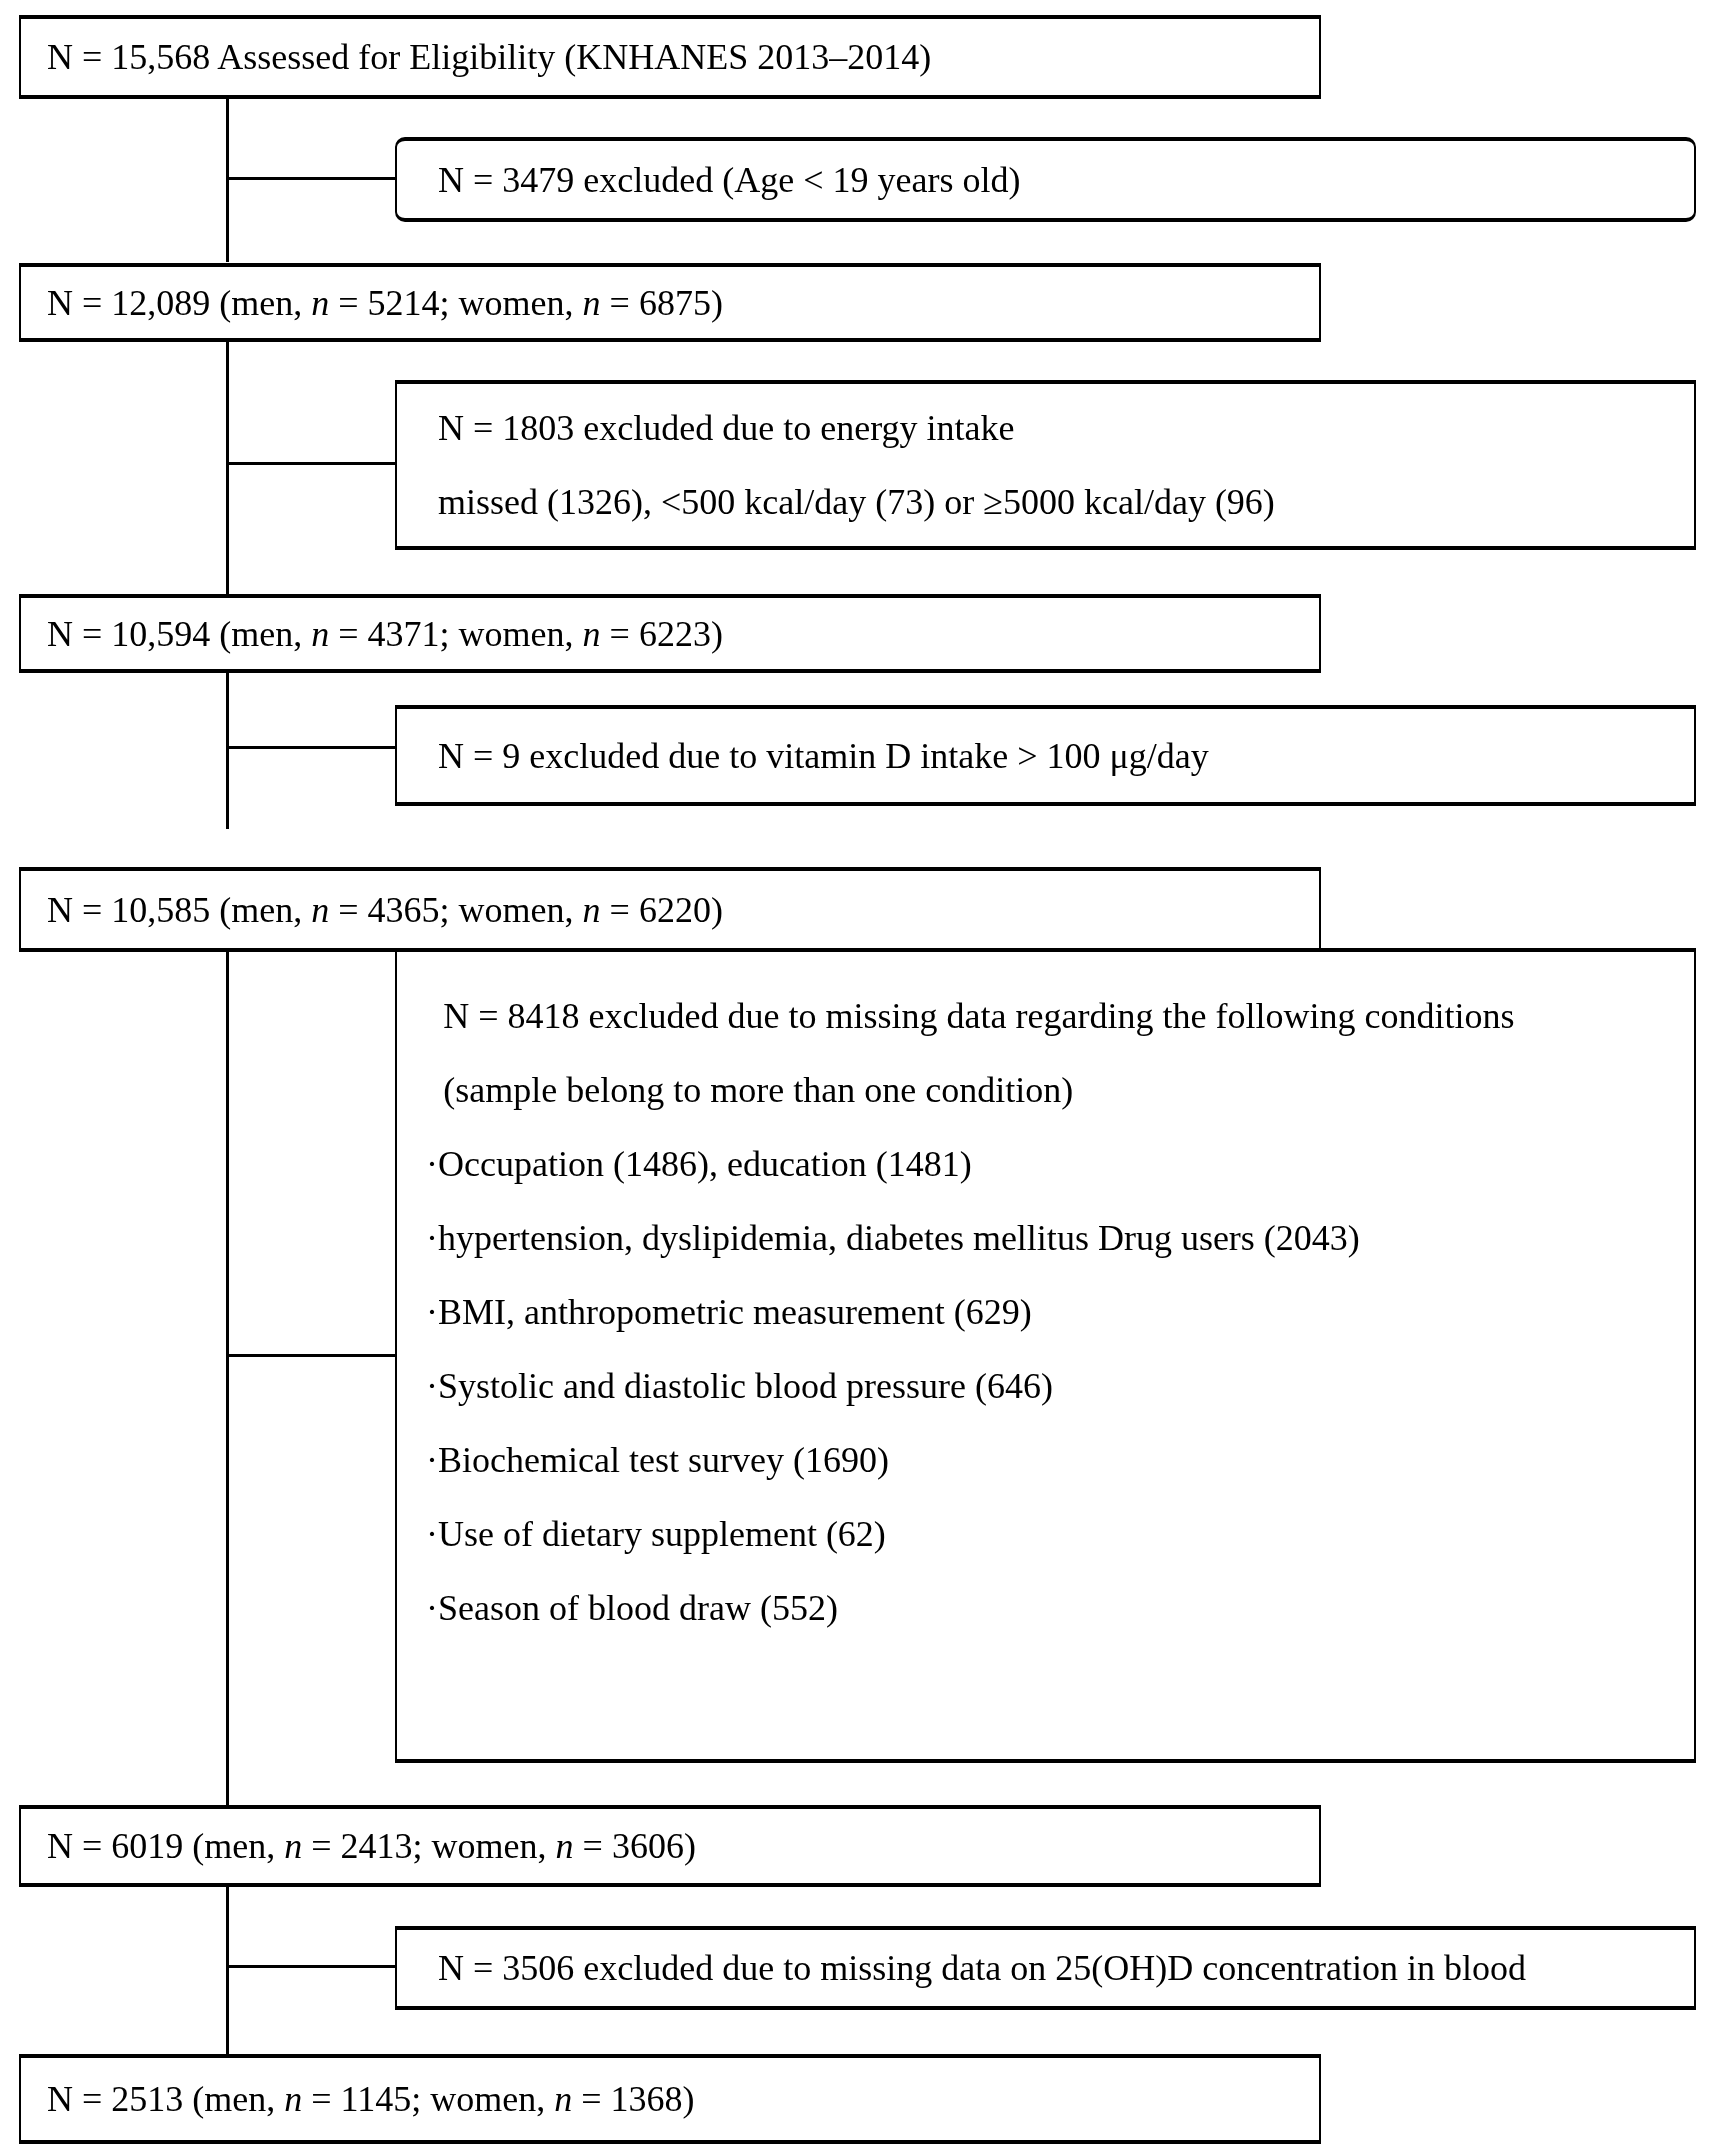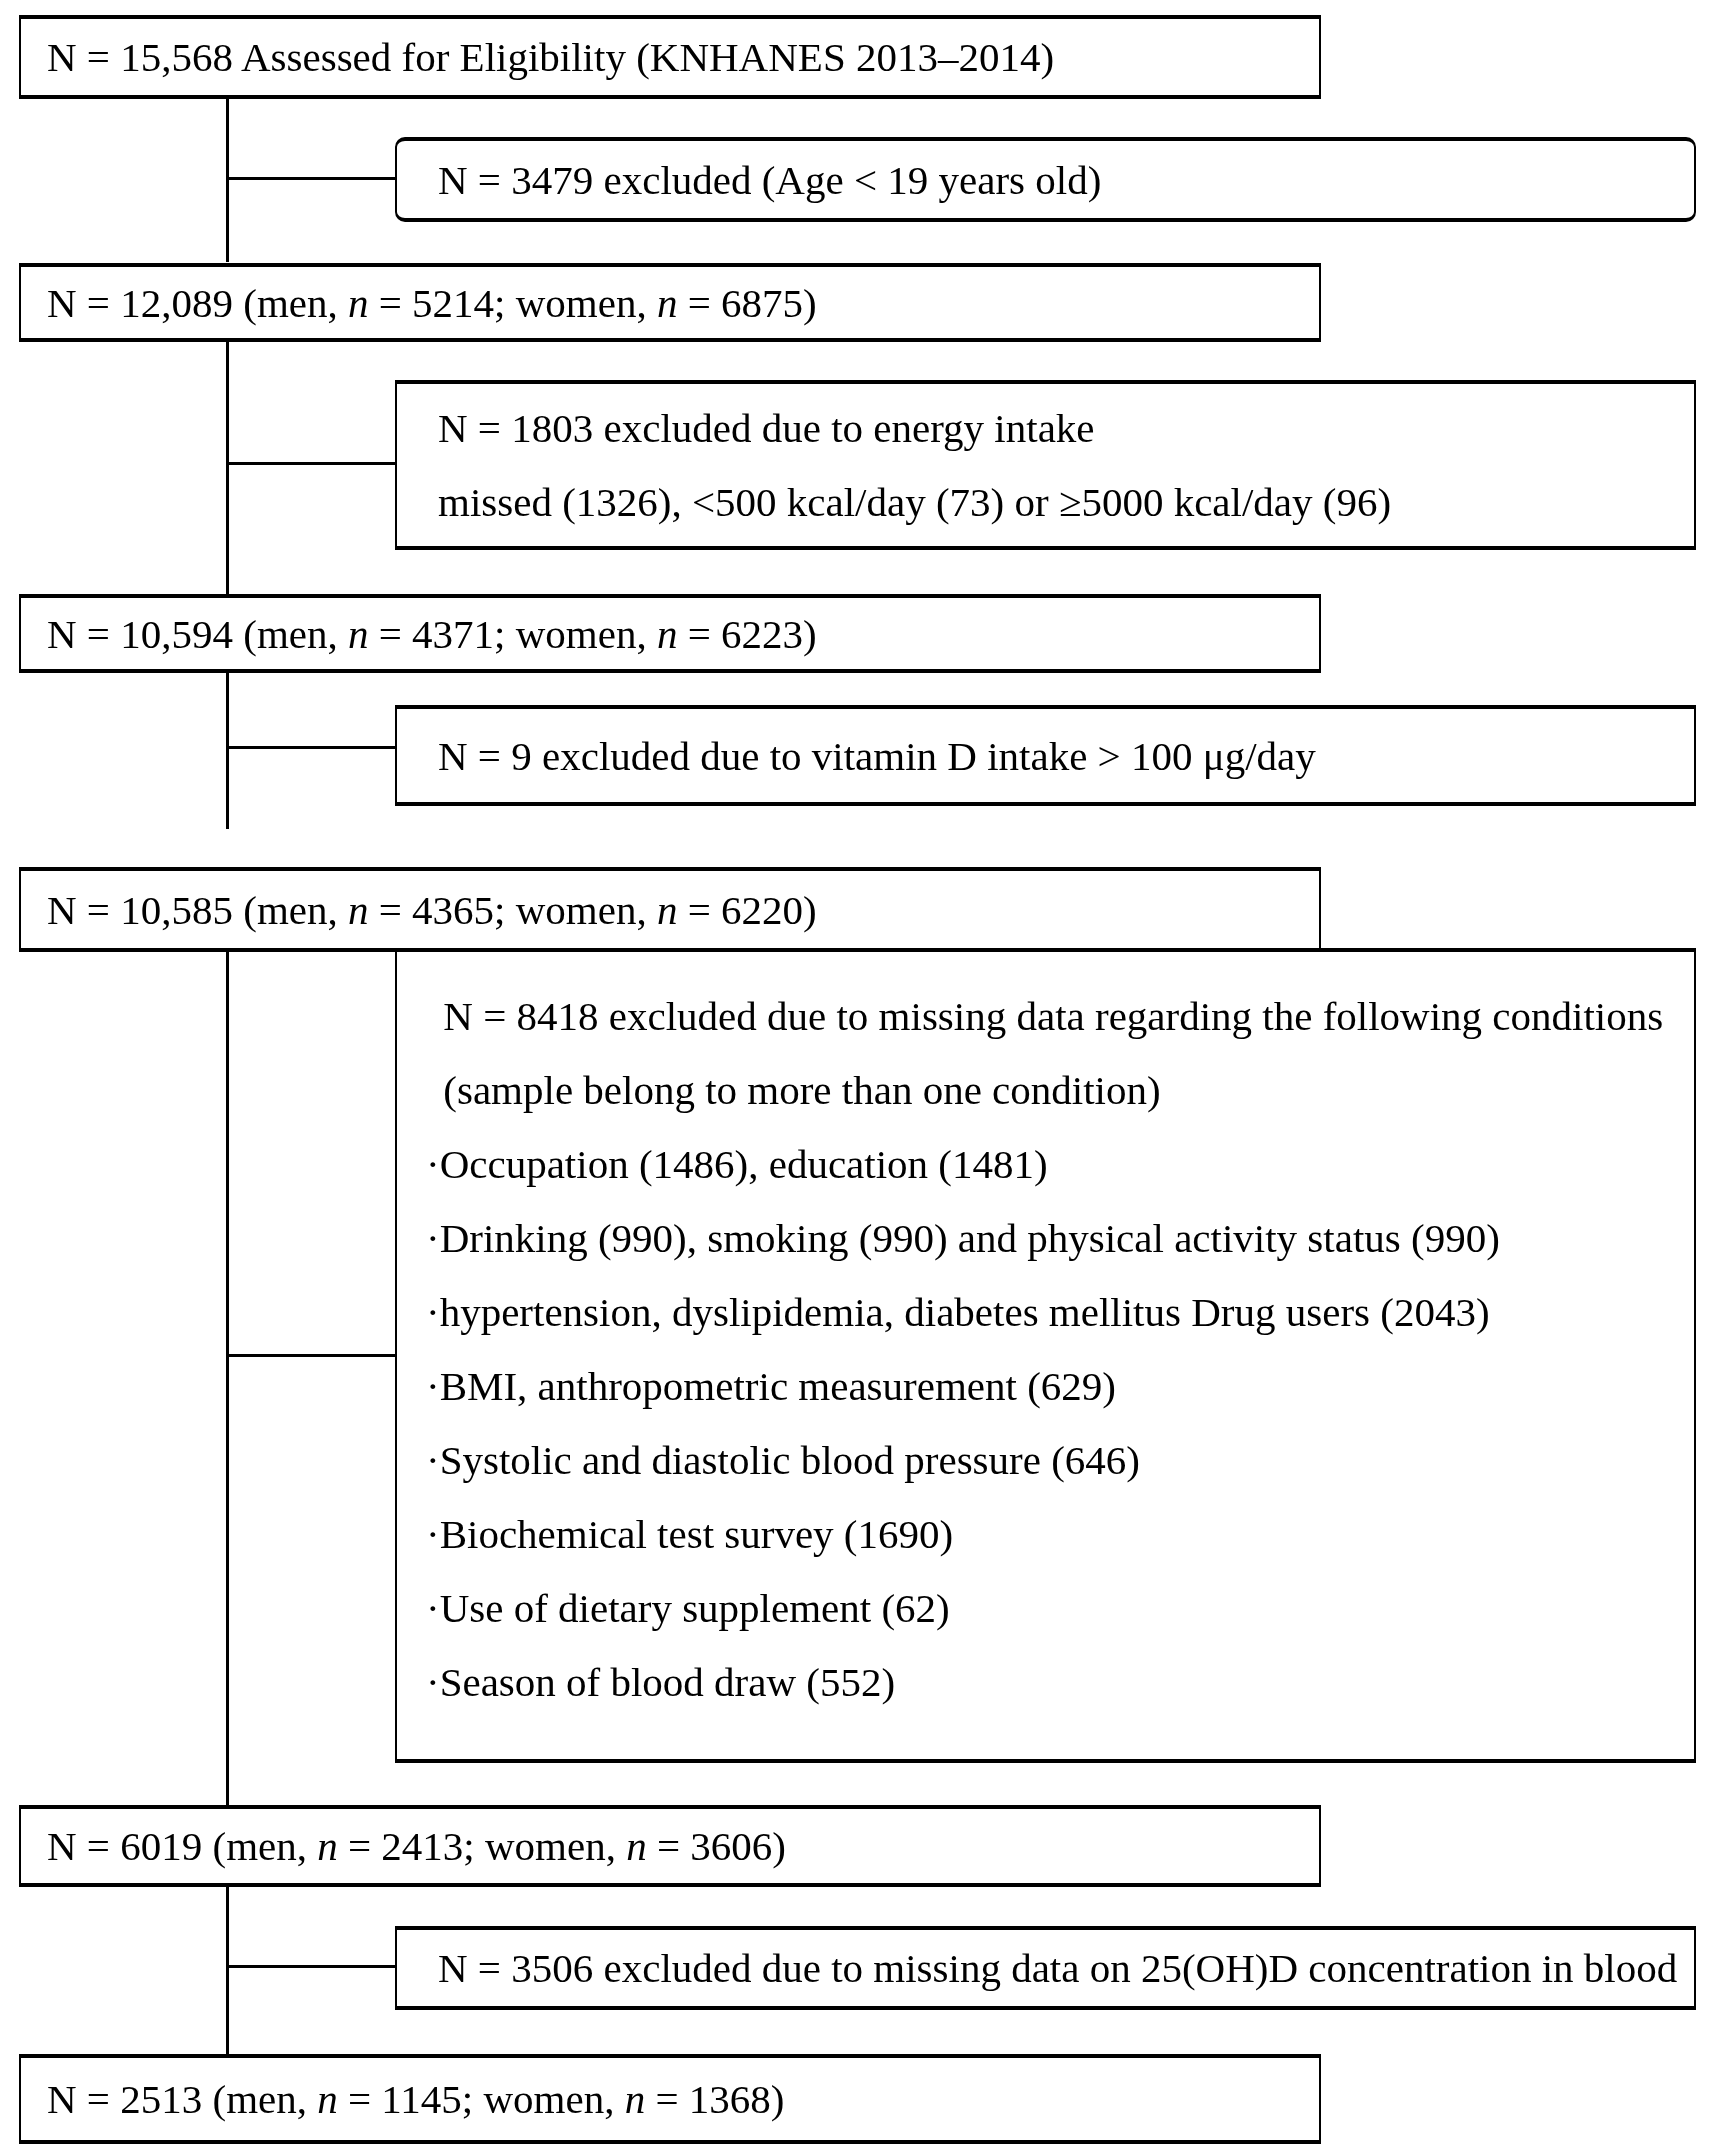--- a/index.html
+++ b/index.html
@@ -6,21 +6,21 @@
     margin: 0;
     padding: 0;
     background: #ffffff;
   }
   #canvas {
     position: relative;
     width: 1717px;
     height: 2151px;
     background: #ffffff;
     font-family: "Liberation Serif", "DejaVu Serif", serif;
-    font-size: 41px;
+    font-size: 36px;
     color: #000000;
     overflow: hidden;
   }
   .box {
     position: absolute;
     box-sizing: border-box;
     border-style: solid;
     border-color: #000000;
     border-width: 4.9px 2.7px;
     background: #ffffff;
@@ -121,21 +121,20 @@
   </div>
 
   <div class="box excl-box" style="top:705px; height:101px;font-family:Liberation Serif, serif;">
     <span class="line-text">N = 9 excluded due to vitamin D intake &gt; 100 μg/day</span>
   </div>
 
   <div class="big-box" style="top:948px; height:815px;">
     <div class="bline hdr">N = 8418 excluded due to missing data regarding the following conditions</div>
     <div class="bline hdr">(sample belong to more than one condition)</div>
     <div class="bline">·Occupation (1486), education (1481)</div>
-    <div class="bline">·Drinking (990), smoking (990) and physical activity status (990)</div>
     <div class="bline"><span class="muted">·hypertension</span><span>,</span><span class="muted"> dyslipidemia</span><span>,</span><span class="muted"> diabetes mellitus</span><span> Drug users (2043)</span></div>
     <div class="bline">·BMI, anthropometric measurement (629)</div>
     <div class="bline">·Systolic and diastolic blood pressure (646)</div>
     <div class="bline">·Biochemical test survey (1690)</div>
     <div class="bline">·Use of dietary supplement (62)</div>
     <div class="bline">·Season of blood draw (552)</div>
   </div>
 
   <div class="box excl-box" style="top:1926px; height:84px;">
     <span class="line-text">N = 3506 excluded due to missing data on 25(OH)D concentration in blood</span>

